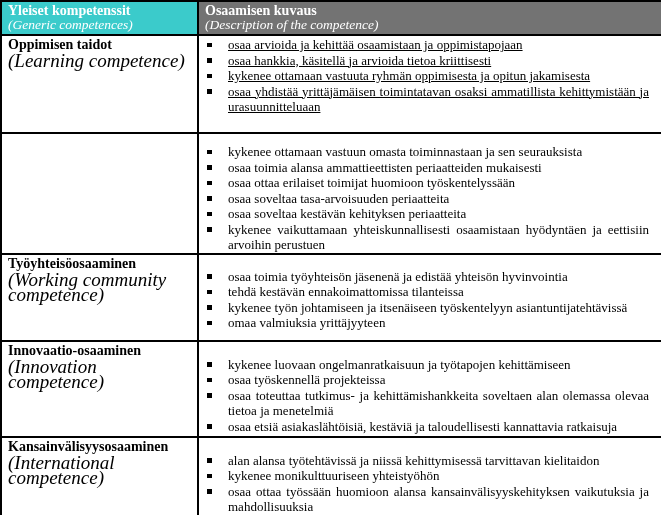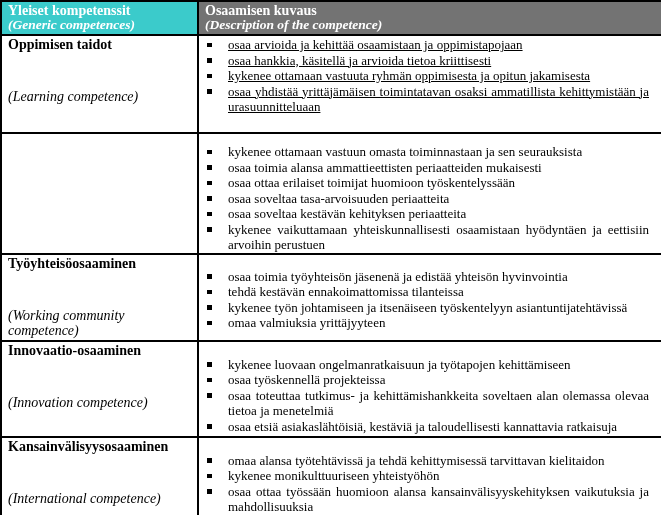--- a/index.html
+++ b/index.html
@@ -29,35 +29,34 @@
     text-align: left;
     padding: 1px 4px 2px 6px;
   }
   .h-title {
     font-weight: bold;
     font-size: 14px;
     line-height: 15px;
   }
   .h-sub {
     font-style: italic;
-    font-weight: bold;
+    font-weight: normal;
     font-size: 13.5px;
     line-height: 14px;
   }
   .label-cell { padding: 1px 4px 2px 6px; }
   .row-title {
     font-weight: bold;
     font-size: 14px;
     line-height: 16px;
   }
   .row-subtitle {
     font-style: italic;
-    font-size: 14px;
+    font-size: 19px;
     line-height: 15px;
-    margin-top: 36px;
   }
   .desc-cell ul {
     list-style: none;
     margin: 0;
     padding: 0;
   }
   .desc-cell li {
     position: relative;
     padding-left: 29px;
     padding-right: 12px;
@@ -168,20 +167,20 @@
     </td>
   </tr>
 
   <tr>
     <td class="label-cell">
       <div class="row-title">Kansainvälisyysosaaminen</div>
       <div class="row-subtitle">(International competence)</div>
     </td>
     <td class="desc-cell">
       <ul>
-            <li>omaa alansa työtehtävissä ja tehdä kehittymisessä tarvittavan kielitaidon</li>
+            <li>alan alansa työtehtävissä ja niissä kehittymisessä tarvittavan kielitaidon</li>
             <li>kykenee monikulttuuriseen yhteistyöhön</li>
             <li>osaa ottaa työssään huomioon alansa kansainvälisyyskehityksen vaikutuksia ja mahdollisuuksia</li>
           </ul>
     </td>
   </tr>
 </tbody>
 </table>
 
 </body></html>

